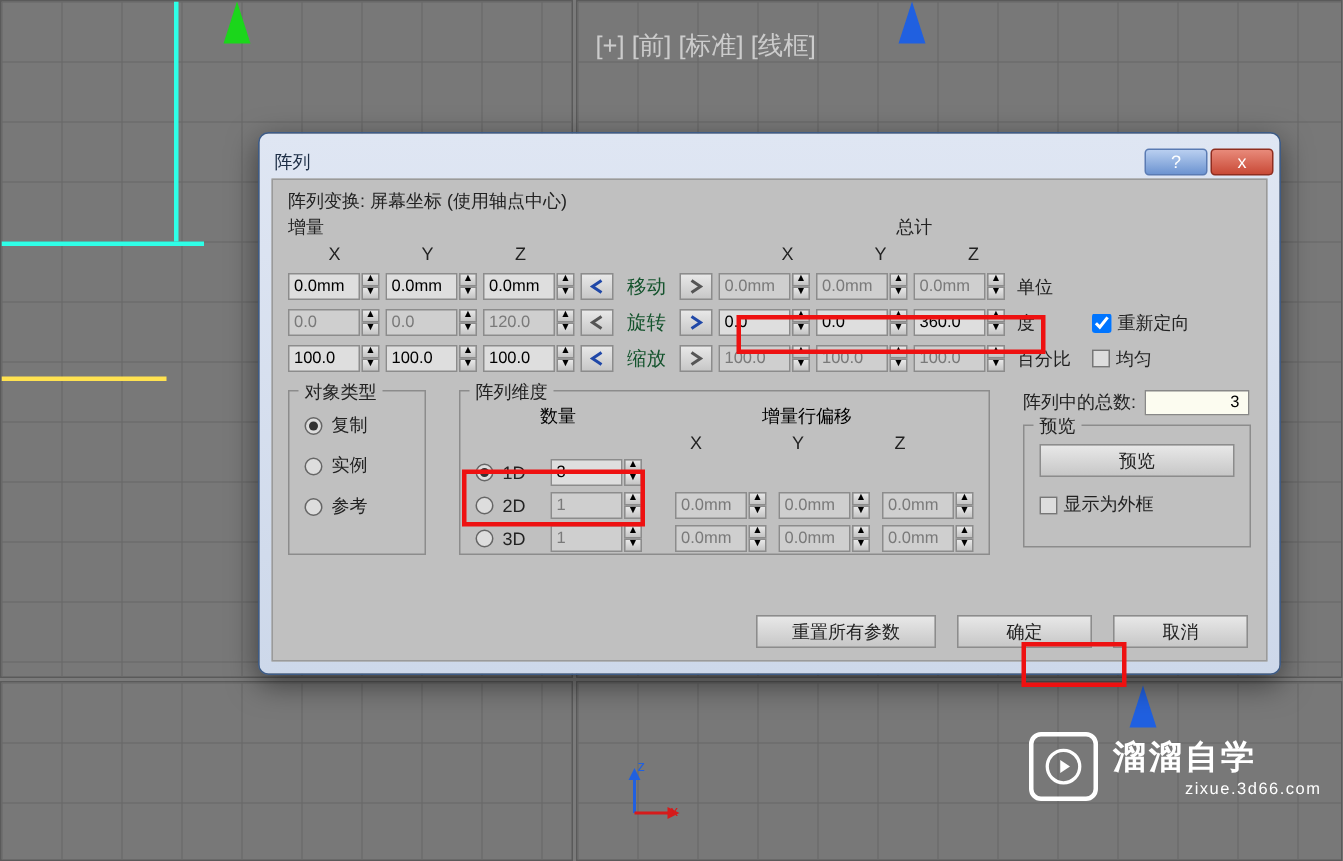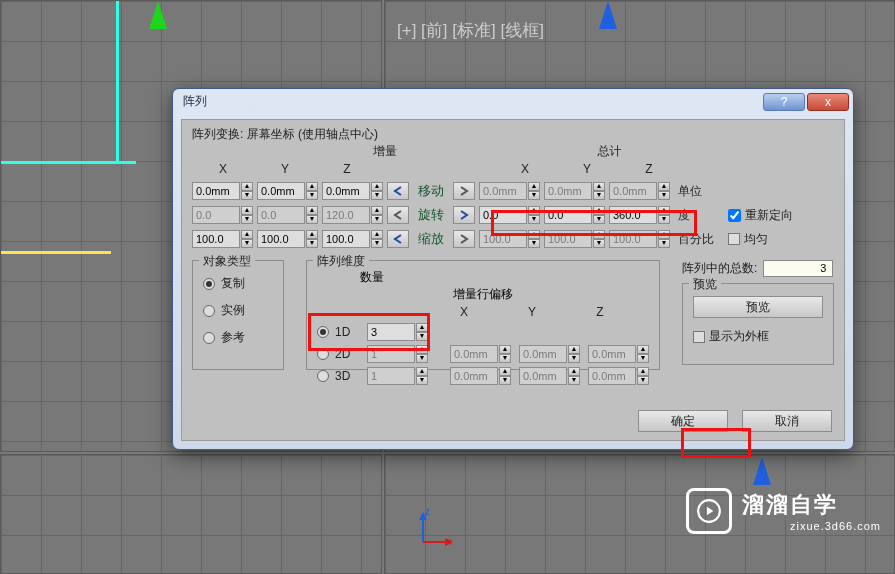--- a/index.html
+++ b/index.html
@@ -17,21 +17,21 @@
   .arrow-blue  { position:absolute; width:0;height:0;border-left:9px solid transparent;border-right:9px solid transparent;border-bottom:28px solid #2060e0; }
   .cyan-line-v { position:absolute; width:3px; background:#2effe7; }
   .cyan-line-h { position:absolute; height:3px; background:#2effe7; }
 
   
   .dialog {
     position: absolute; left: 172px; top: 88px; width: 682px; height: 362px;
     background: linear-gradient(#dfe6f3,#cdd8ea); border: 1px solid #3d5b86; border-radius: 7px;
     box-shadow: 0 6px 20px rgba(0,0,0,.5);
   }
-  .titlebar { height: 28px; display:flex; align-items:flex-start; padding:4px 4px 0 10px; }
+  .titlebar { height: 28px; display:flex; align-items:flex-end; padding:4px 4px 0 10px; }
   .titlebar-title { font-size: 12px; color:#1c2d45; }
   .titlebar-spacer { flex:1; }
   .tbtn { width: 42px; height: 18px; margin-left: 2px; border-radius: 3px; display:flex; align-items:center; justify-content:center; font-size:12px; color:#fff; }
   .tbtn.help  { background: linear-gradient(#b9cff0,#6d94d1); border:1px solid #5a7bb3; }
   .tbtn.close { background: linear-gradient(#e88a7a,#c94a37); border:1px solid #8f2d1f; }
 
   .dialog-body { position:absolute; left:8px; right:8px; top:30px; bottom:8px; background:#c0c0c0; border:1px solid #9a9a9a; }
 
   .section-label { font-size: 12px; color:#222; }
 
@@ -112,21 +112,21 @@
     <span class="titlebar-spacer"></span>
     <span class="tbtn help">?</span>
     <span class="tbtn close">x</span>
   </div>
 
   <div class="dialog-body">
 
     <div style="padding:6px 10px 0 10px;">
       <div class="section-label">阵列变换: 屏幕坐标 (使用轴点中心)</div>
       <div style="display:flex;">
-        <div style="width:205px; text-align:right;" class="section-label">增量</div>
+        <div style="width:205px; text-align:left;" class="section-label">增量</div>
         <div style="width:110px;"></div>
         <div style="width:205px; text-align:center;" class="section-label">总计</div>
       </div>
 
       <div style="display:flex; align-items:center; margin-top:2px;">
         <span class="col-head">X</span>
         <span class="col-head">Y</span>
         <span class="col-head">Z</span>
         <span style="width:116px;"></span>
         <span class="col-head">X</span>
@@ -330,21 +330,21 @@
             </label>
           <label class="radio">
               <span class="indicator"></span>
               <span>参考</span>
             </label>
         </div>
       </div>
 
       <div class="fieldset" style="flex:1; height:110px;">
         <span class="legend">阵列维度</span>
-        <div style="display:flex;flex-direction:column;">
+        <div style="display:flex;">
           <div style="width:110px;">
             <div style="text-align:center;font-size:12px;">数量</div>
           </div>
           <div style="flex:1;text-align:center;font-size:12px;">增量行偏移</div>
         </div>
         <div style="display:flex;align-items:center;gap:6px;margin-top:2px;">
           <span style="width:110px;"></span>
           <span class="col-head" style="width:62px">X</span>
           <span class="col-head" style="width:62px">Y</span>
           <span class="col-head" style="width:62px">Z</span>
@@ -450,20 +450,21 @@
             <label class="cb">
                 <span class="box"></span>
                 <span>显示为外框</span>
               </label>
           </div>
         </div>
       </div>
     </div>
 
     <div style="position:absolute; right:12px; bottom:8px; display:flex; gap:14px;">
+      <span class="big-btn" style="min-width:120px;">重置所有参数</span>
       <span class="big-btn">确定</span>
       <span class="big-btn">取消</span>
     </div>
 
     <div class="hl" style="left:309px; top:90px; width:206px; height:26px;"></div>
     <div class="hl" style="left:126px; top:193px; width:122px; height:38px;"></div>
     <div class="hl" style="left:499px; top:308px; width:70px; height:30px;"></div>
   </div>
 </div>
 

